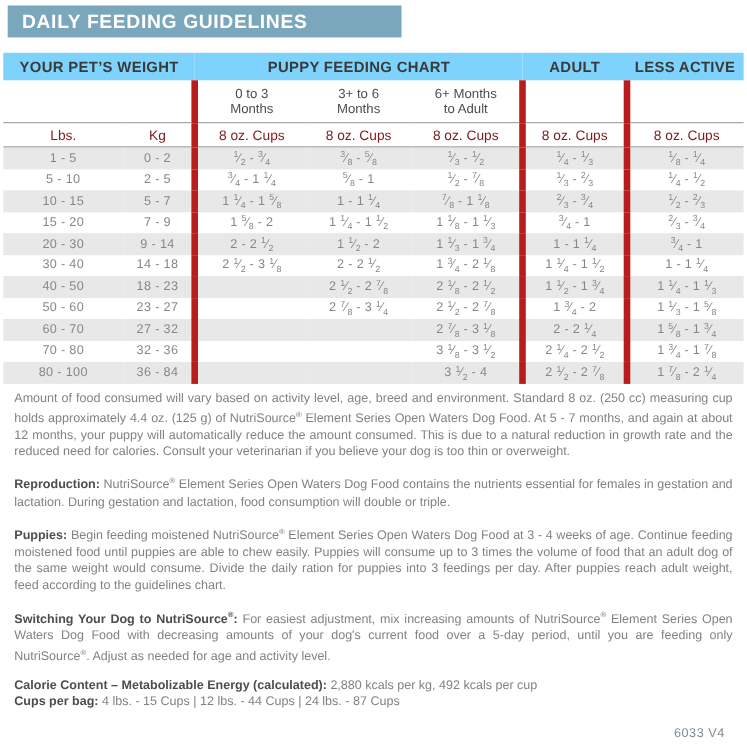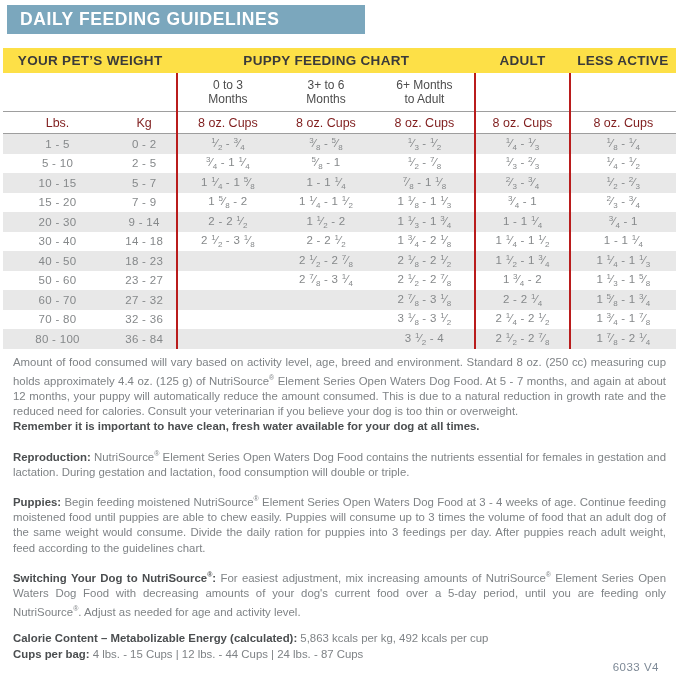--- a/index.html
+++ b/index.html
@@ -24,33 +24,33 @@
     width: 673px;
     margin: 14px 3px 0 3px;
     border-collapse: collapse;
     table-layout: fixed;
   }
   col.c0 { width: 16.2%; } col.c1 { width: 9.7%; }
   col.c2 { width: 14.9%; } col.c3 { width: 14.4%; } col.c4 { width: 15.0%; }
   col.c5 { width: 14.0%; } col.c6 { width: 15.8%; }
   th, td { text-align: center; padding: 0; font-weight: normal; }
   tr.band th {
-    background: #fde047; height: 25px;
+    background: #7dd3fc; height: 25px;
     font-weight: bold; font-size: 13.5px; color: #3a3a3a; letter-spacing: 0.3px;
   }
   tr.ages th {
     height: 38px; font-size: 12px; color: #4d4d4d;
     white-space: pre-line; line-height: 14.5px;
     border-bottom: 1px solid #9e9e9e;
   }
   tr.units th {
     height: 21px; font-size: 12.5px; color: #7f1d1d;
     border-bottom: 1px solid #9e9e9e;
   }
-  .vsep { border-left: 2px solid #b91c1c; }
+  .vsep { border-left: 6px solid #b91c1c; }
   tbody td {
     height: 19.5px; font-size: 11.5px; color: #85888a;
     letter-spacing: 0.3px;
   }
   tbody tr:nth-child(odd) { background: #e8e8e8; }
   .fr sup { font-size: 8px; vertical-align: 4px; letter-spacing: 0; }
   .fr sub { font-size: 8px; vertical-align: -3px; letter-spacing: 0; }
   .textblock { margin: 6px 13px 0 13px; color: #7f8386; font-size: 11.4px; line-height: 15.2px; }
   .textblock p { margin: 0; }
   .textblock p.just { text-align: justify; }
@@ -207,25 +207,24 @@
         <td></td>
         <td>3 <span class="fr"><sup>1</sup>⁄<sub>2</sub></span> - 4</td>
         <td class="vsep">2 <span class="fr"><sup>1</sup>⁄<sub>2</sub></span> - 2 <span class="fr"><sup>7</sup>⁄<sub>8</sub></span></td>
         <td class="vsep">1 <span class="fr"><sup>7</sup>⁄<sub>8</sub></span> - 2 <span class="fr"><sup>1</sup>⁄<sub>4</sub></span></td>
       </tr>
     </tbody>
 </table>
 
 <div class="textblock">
   <p class="just">Amount of food consumed will vary based on activity level, age, breed and environment. Standard 8 oz. (250 cc) measuring cup holds approximately 4.4 oz. (125 g) of NutriSource<sup class="reg">®</sup> Element Series Open Waters Dog Food. At 5 - 7 months, and again at about 12 months, your puppy will automatically reduce the amount consumed. This is due to a natural reduction in growth rate and the reduced need for calories. Consult your veterinarian if you believe your dog is too thin or overweight.</p>
-  <p class="bold-line">Remember it is important to have clean, fresh water available for your dog at all times.</p>
 
   <p class="just gap"><b>Reproduction:</b><span> NutriSource<sup class="reg">®</sup> Element Series Open Waters Dog Food contains the nutrients essential for females in gestation and lactation. During gestation and lactation, food consumption will double or triple.</span></p>
 
   <p class="just gap"><b>Puppies:</b><span> Begin feeding moistened NutriSource<sup class="reg">®</sup> Element Series Open Waters Dog Food at 3 - 4 weeks of age. Continue feeding moistened food until puppies are able to chew easily. Puppies will consume up to 3 times the volume of food that an adult dog of the same weight would consume. Divide the daily ration for puppies into 3 feedings per day. After puppies reach adult weight, feed according to the guidelines chart.</span></p>
 
   <p class="just gap"><b>Switching Your Dog to NutriSource<sup class="reg">®</sup>:</b><span> For easiest adjustment, mix increasing amounts of NutriSource<sup class="reg">®</sup> Element Series Open Waters Dog Food with decreasing amounts of your dog's current food over a 5-day period, until you are feeding only NutriSource<sup class="reg">®</sup>. Adjust as needed for age and activity level.</span></p>
 
-  <p class="gap"><b>Calorie Content – Metabolizable Energy (calculated):</b><span> 5,863 kcals per kg, 492 kcals per cup</span></p>
+  <p class="gap"><b>Calorie Content – Metabolizable Energy (calculated):</b><span> 2,880 kcals per kg, 492 kcals per cup</span></p>
   <p><b>Cups per bag:</b><span> 4 lbs. - 15 Cups  |  12 lbs. - 44 Cups  |  24 lbs. -  87 Cups</span></p>
 </div>
 
 <div class="footer">6033 V4</div>
 
 </body></html>

